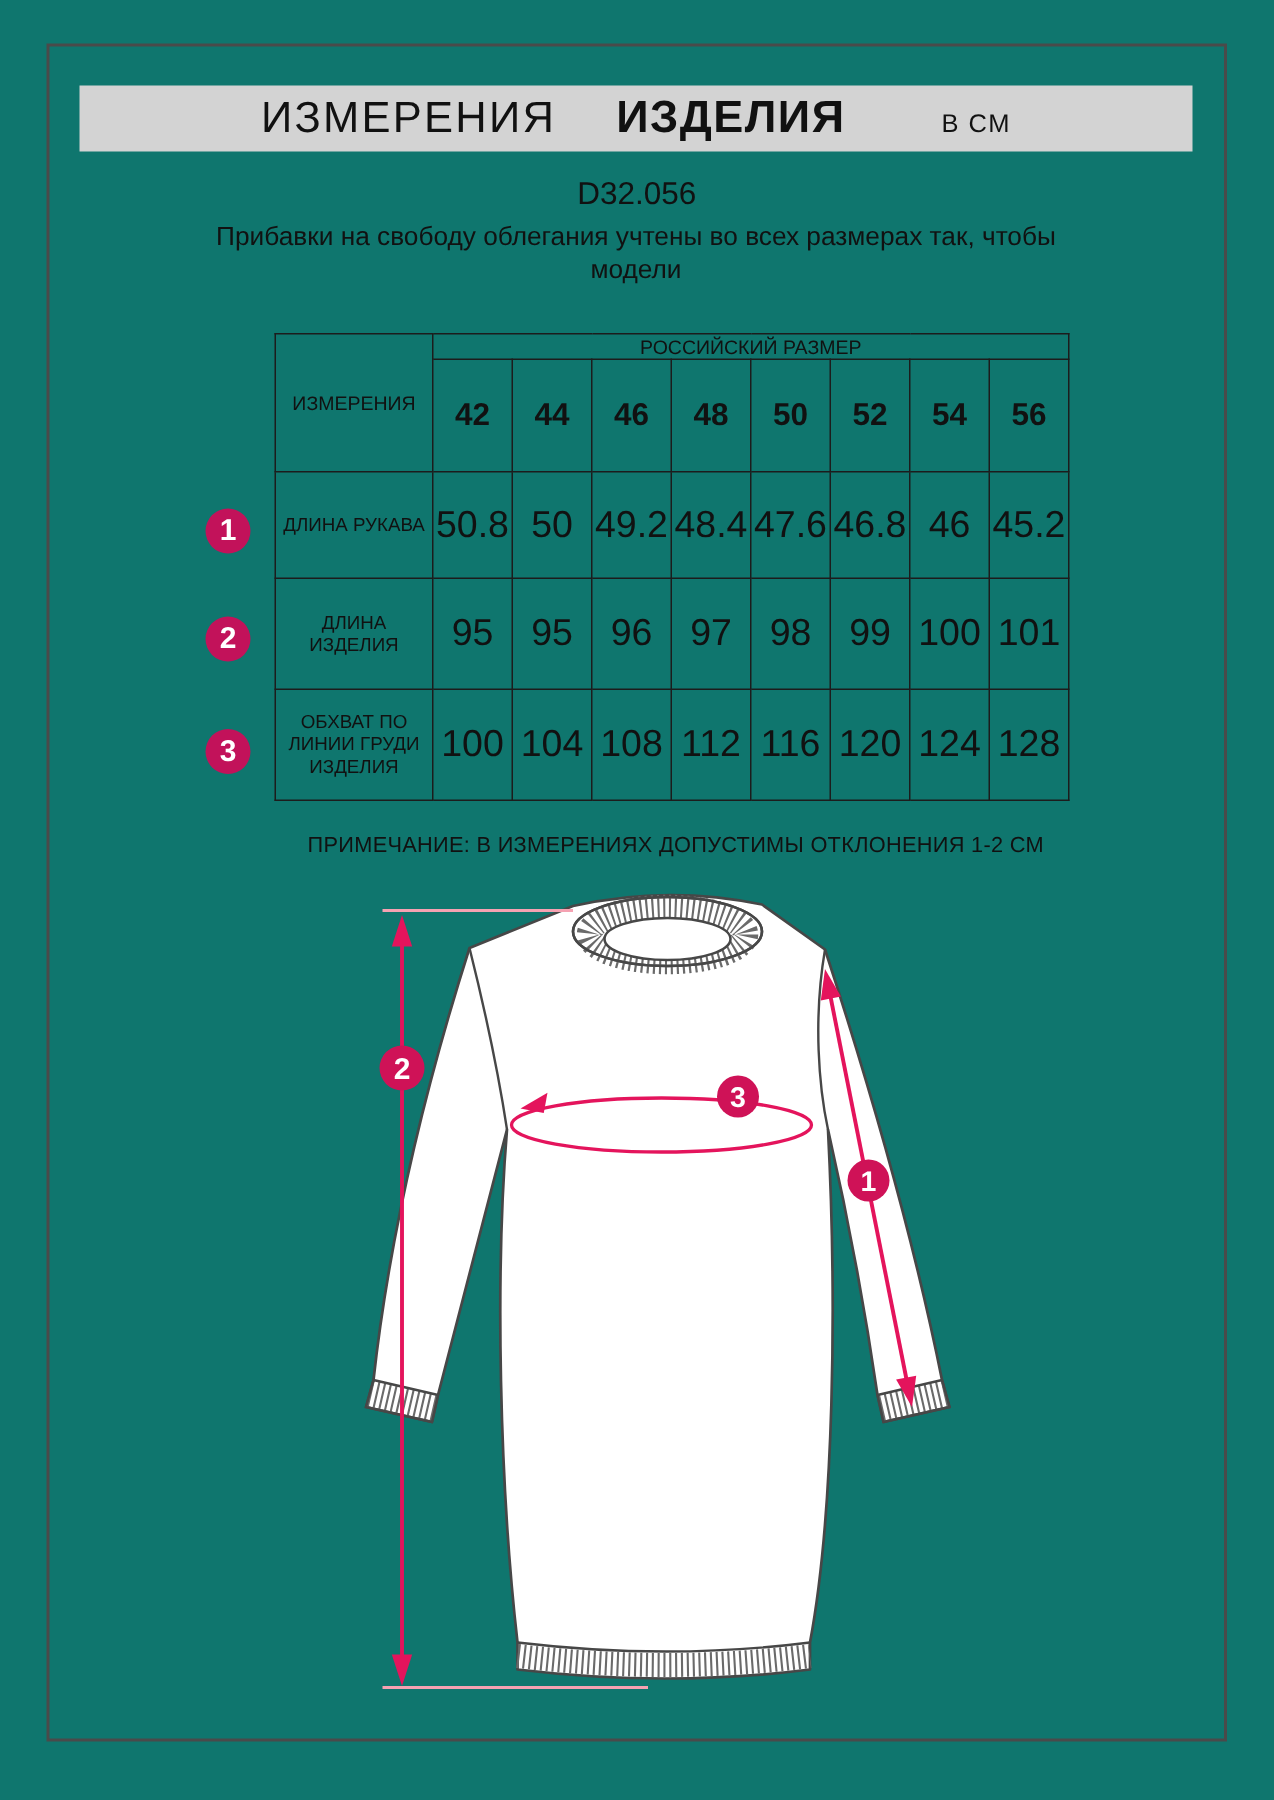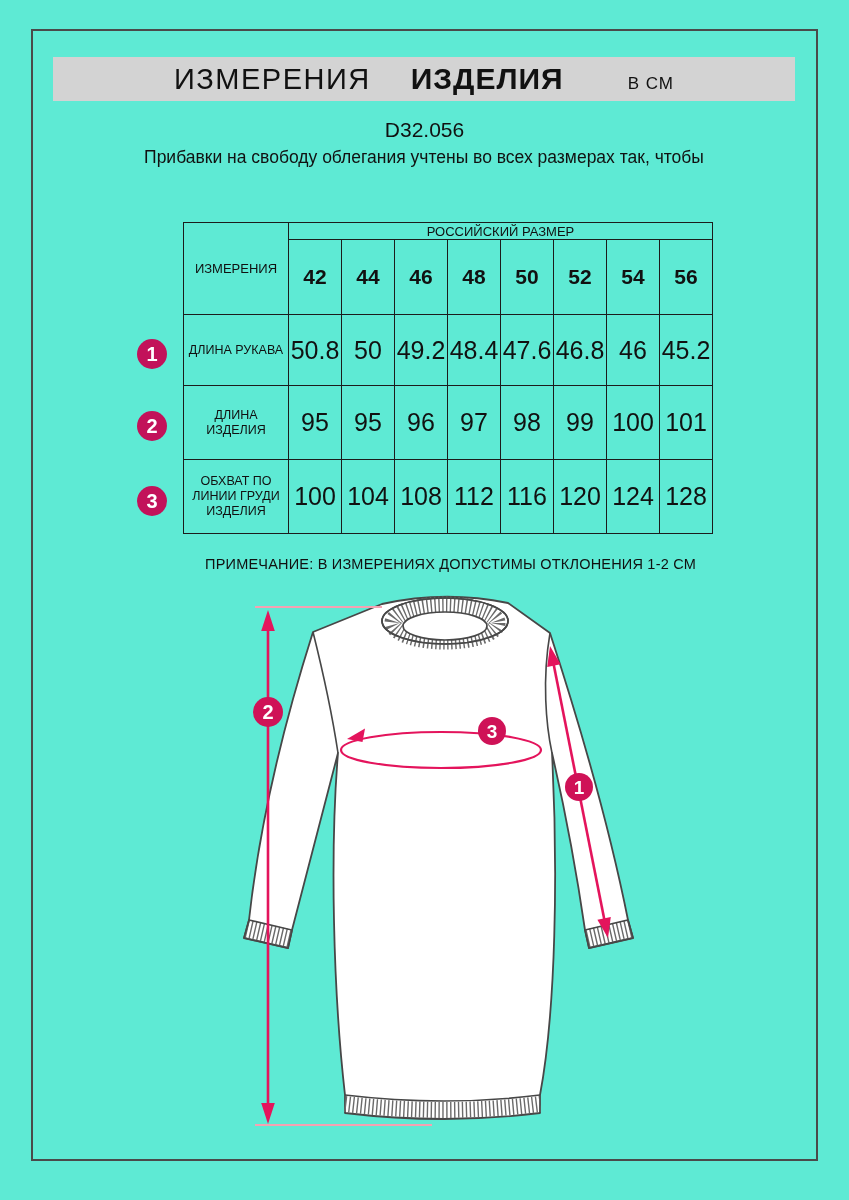--- a/index.html
+++ b/index.html
@@ -1,16 +1,16 @@
 <!DOCTYPE html>
 <html><head>
 <meta charset="utf-8">
 <style>
   html,body{margin:0;padding:0;background:#fff;}
-  #page{position:relative;width:849px;height:1200px;background:#5eead4;overflow:hidden;
+  #page{position:relative;width:849px;height:1200px;background:#0f766e;overflow:hidden;
         font-family:"Liberation Sans",sans-serif;color:#111;}
   .frame{position:absolute;left:31px;top:29px;width:783px;height:1128px;border:2px solid #4a4a4a;}
   .title-bar{position:absolute;left:53px;top:57px;width:742px;height:44px;background:#d3d3d3;
              display:flex;justify-content:center;align-items:baseline;gap:40px;}
   .title-w1{font-size:29px;letter-spacing:1.5px;line-height:44px;}
   .title-w2{font-size:30px;font-weight:bold;letter-spacing:1px;}
   .title-unit{font-size:17px;letter-spacing:1px;margin-left:24px;}
   .code{position:absolute;left:0;top:118px;width:849px;text-align:center;font-size:21px;}
   .desc{position:absolute;left:74px;top:146px;width:700px;text-align:center;
         font-size:17.5px;line-height:22px;}
@@ -42,20 +42,21 @@
   <div class="title-bar">
     <span class="title-w1">ИЗМЕРЕНИЯ</span>
     <span class="title-w2">ИЗДЕЛИЯ</span>
     <span class="title-unit">В СМ</span>
   </div>
 
   <div class="code">D32.056</div>
 
   <div class="desc">
     <div>Прибавки на свободу облегания учтены во всех размерах так, чтобы</div>
+    <div>модели</div>
   </div>
 
   <table class="size-table">
     <tbody>
         <tr class="r-group">
       <td class="c-meas" rowspan="2">ИЗМЕРЕНИЯ</td>
       <td colspan="8">РОССИЙСКИЙ РАЗМЕР</td>
     </tr>
     <tr class="r-sizes">
       <td class="c-size">42</td>

